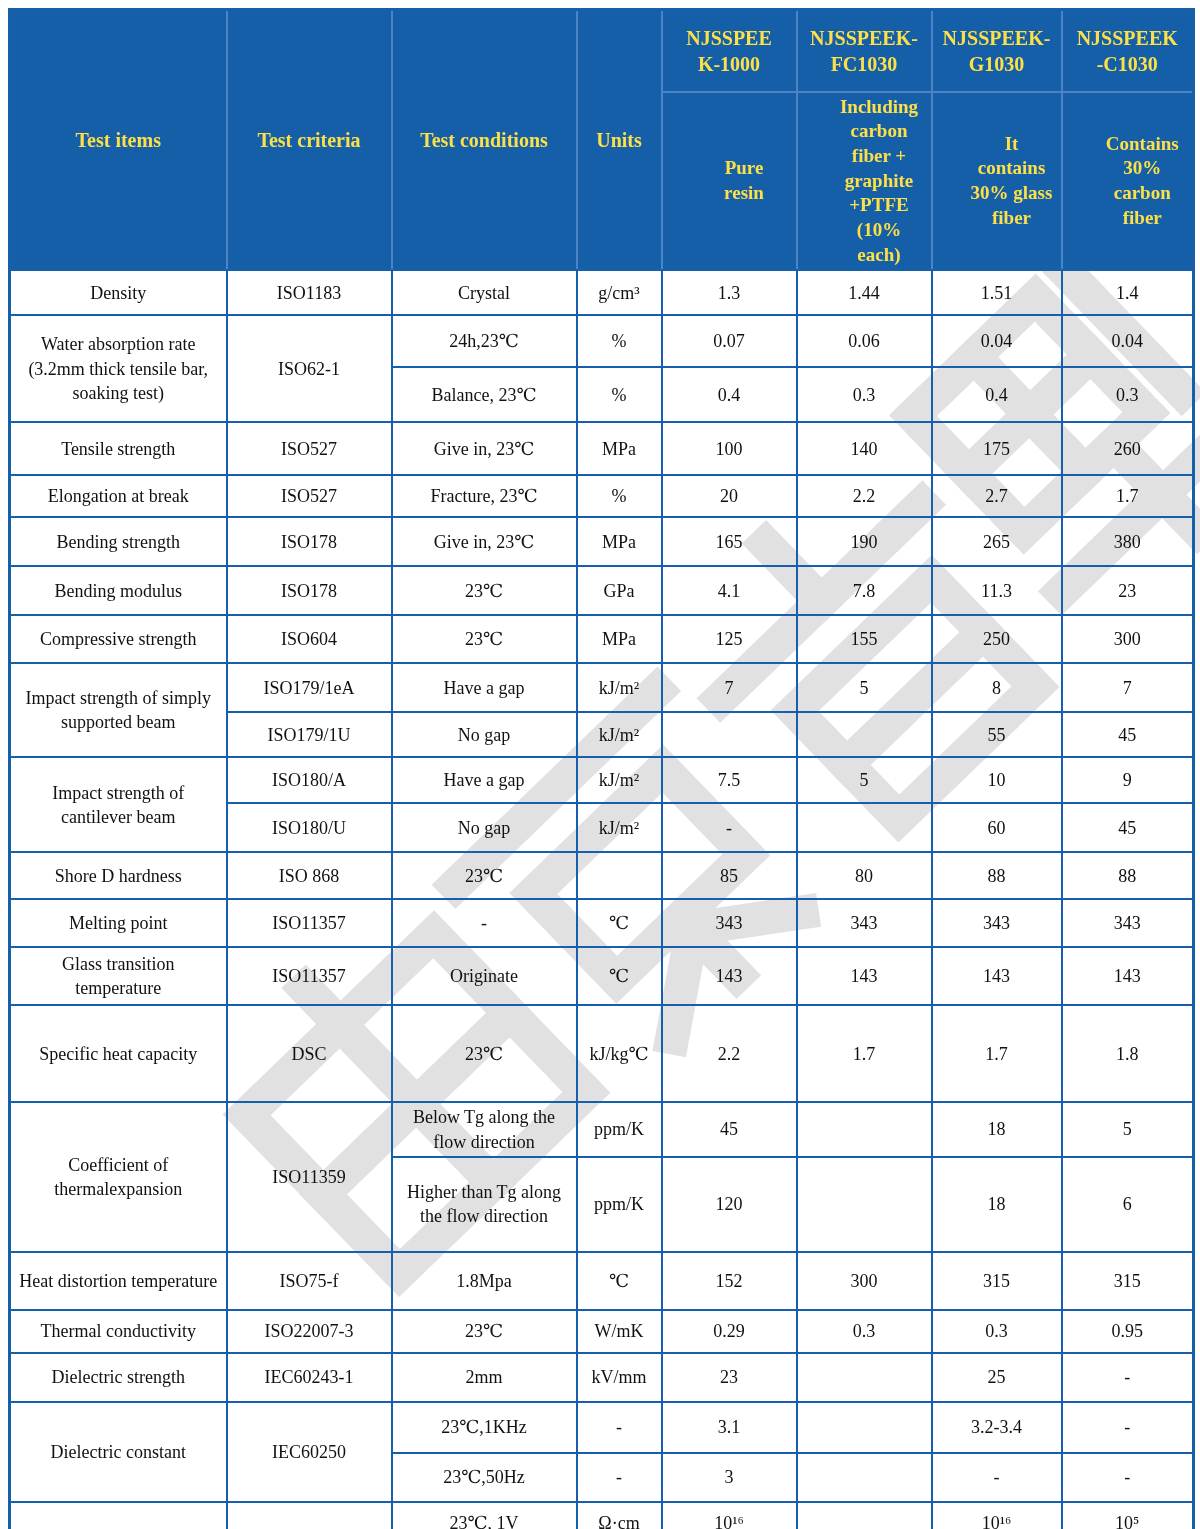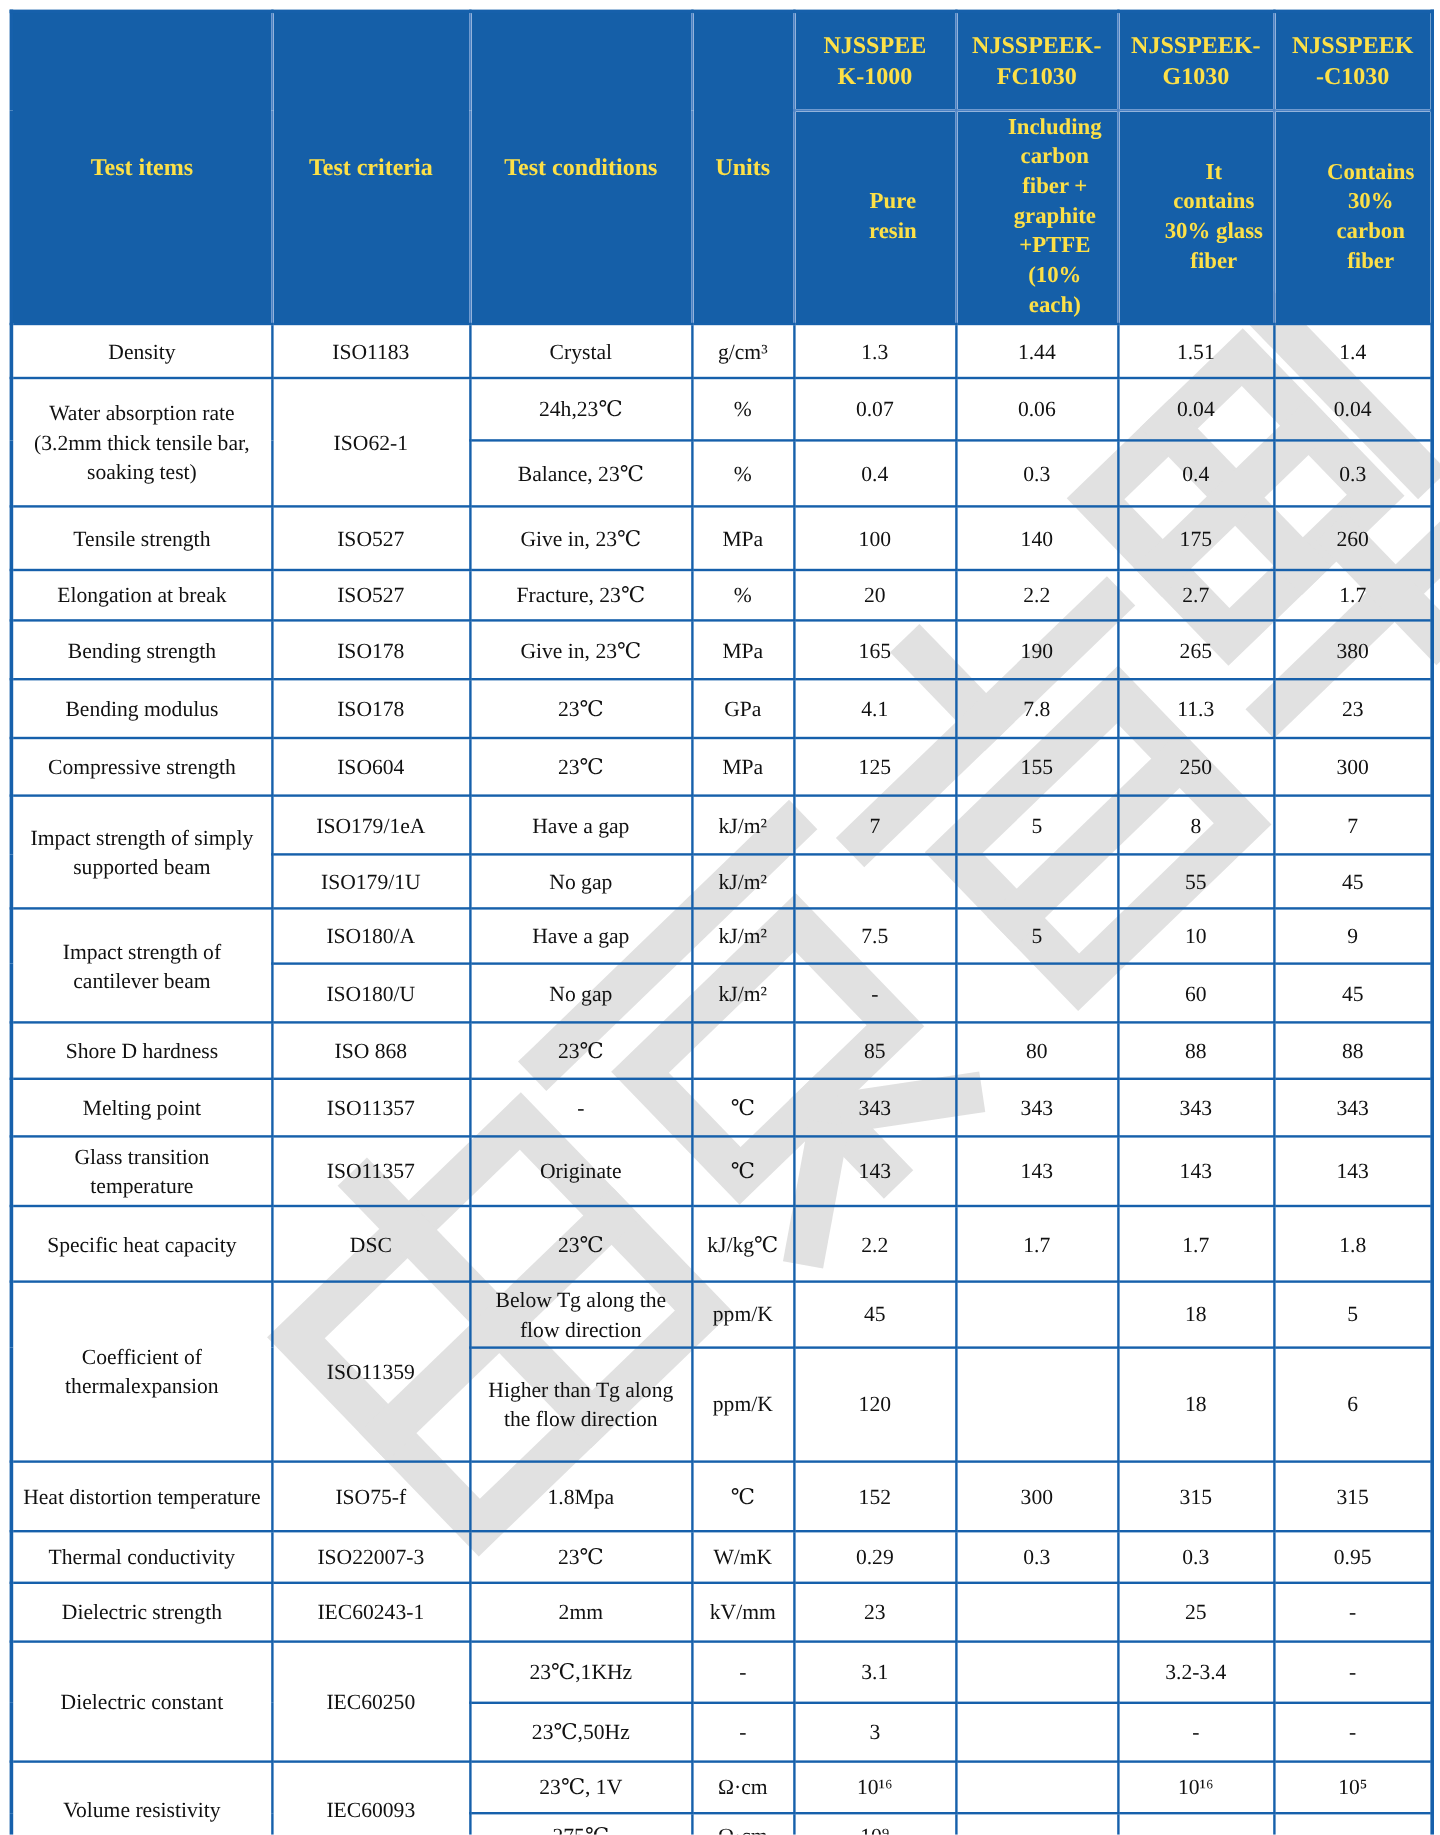--- a/index.html
+++ b/index.html
@@ -267,21 +267,21 @@
         <tr style="height: 58px;">
           <td>Glass transition temperature</td>
           <td>ISO11357</td>
           <td>Originate</td>
           <td>℃</td>
           <td>143</td>
           <td>143</td>
           <td>143</td>
           <td>143</td>
         </tr>
-        <tr style="height: 63px;">
+        <tr style="height: 97px;">
           <td>Specific heat capacity</td>
           <td>DSC</td>
           <td>23℃</td>
           <td>kJ/kg℃</td>
           <td>2.2</td>
           <td>1.7</td>
           <td>1.7</td>
           <td>1.8</td>
         </tr>
         <tr style="height: 52px;">

